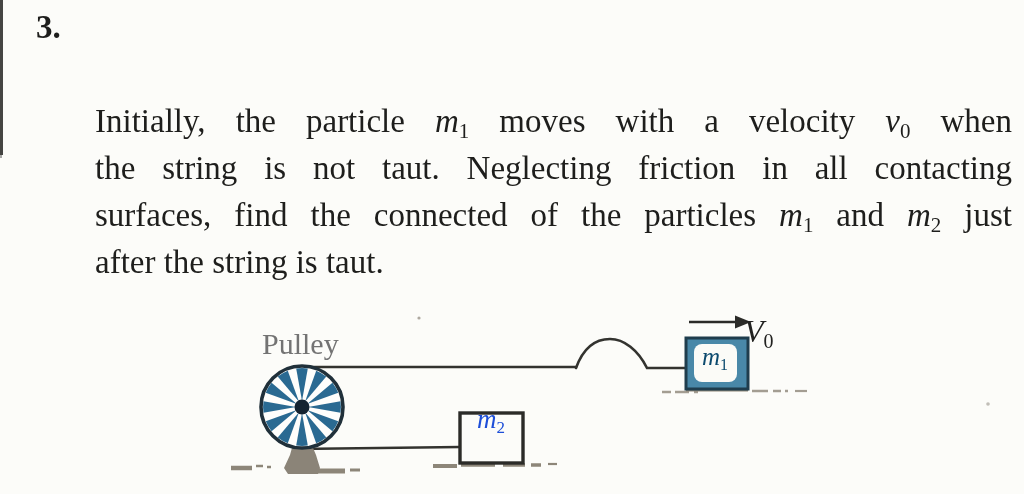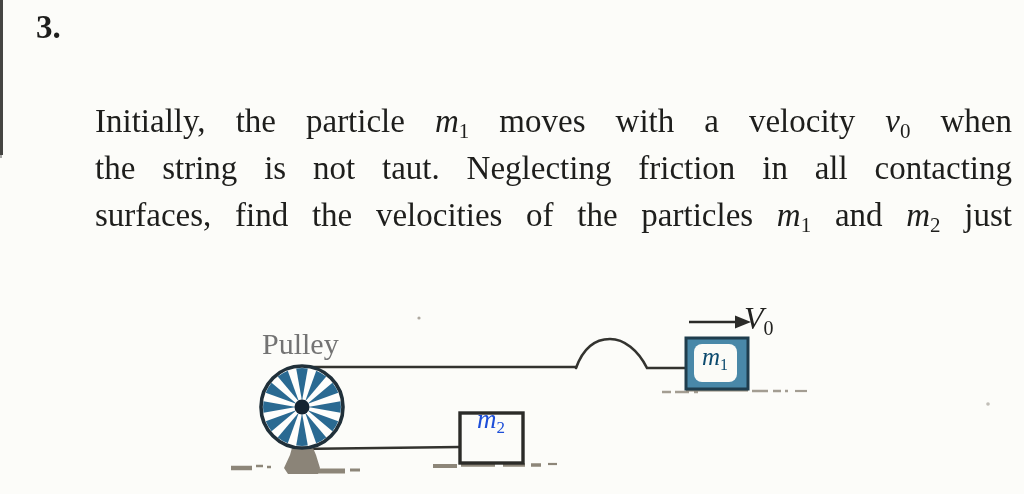--- a/index.html
+++ b/index.html
@@ -37,21 +37,21 @@
   .tline .it, .dlabel .it{font-style:italic;}
   .tline sub{font-size:21px;line-height:0;vertical-align:-6px;}
 
   
   .dlabel{position:absolute;white-space:nowrap;}
   .pulley-label{left:262px;top:327px;font-size:30px;color:#737373;}
   .m1-label{left:702px;top:343px;font-size:25px;color:#0c4a6e;}
   .m1-label sub{font-size:16px;vertical-align:-5px;}
   .m2-label{left:477px;top:404px;font-size:27px;color:#1d4ed8;}
   .m2-label sub{font-size:17px;vertical-align:-5px;}
-  .v0-label{left:744px;top:300px;font-size:32px;color:#222220;}
+  .v0-label{left:744px;top:313px;font-size:32px;color:#222220;}
   .v0-label sub{font-size:20px;vertical-align:-6px;}
 
   
   svg{position:absolute;top:0;left:0;}
   .str{stroke:var(--line-dark);stroke-width:2.6;fill:none;stroke-linecap:round;}
   .arrow-line{stroke:#2b2b28;stroke-width:2.6;fill:none;}
   .arrow-head{fill:#2b2b28;stroke:none;}
   .wheel-rim{fill:#fefefc;stroke:#20303a;stroke-width:3.6;}
   .wedge{fill:var(--pulley-blue);stroke:none;}
   .hub{fill:#152430;}
@@ -65,21 +65,22 @@
   .edge-artifact{fill:#454543;}
 </style>
 </head>
 <body>
 
 <div class="page">
 
   <div class="pnum">3.</div>
   <div class="tline l3"><span>Initially, the particle </span><span class="it">m</span><sub>1</sub><span> moves with a velocity </span><span class="it">v</span><sub>0</sub><span> when</span></div>
   <div class="tline l4"><span>the string is not taut. Neglecting friction in all contacting</span></div>
-  <div class="tline l5"><span>surfaces, find the velocities of the particles </span><span class="it">m</span><sub>1</sub><span> and </span><span class="it">m</span><sub>2</sub><span> just</span></div>
+  <div class="tline l5"><span>surfaces, find the connected of the particles </span><span class="it">m</span><sub>1</sub><span> and </span><span class="it">m</span><sub>2</sub><span> just</span></div>
+  <div class="tline l6 last"><span>after the string is taut.</span></div>
 
   <svg width="1024" height="494" viewBox="0 0 1024 494">
 
     <rect class="edge-artifact" x="0" y="0" width="3" height="155"></rect>
     <rect class="edge-artifact" x="0" y="120" width="2" height="38" opacity="0.45"></rect>
 
     <g>
       <path class="ground" stroke-width="4.5" d="M231 468 h21"></path>
       <path class="ground" stroke-width="2.4" d="M256 466 h7 M267 467 h4"></path>
       <path class="ground" stroke-width="5" d="M299 471 h46"></path>

